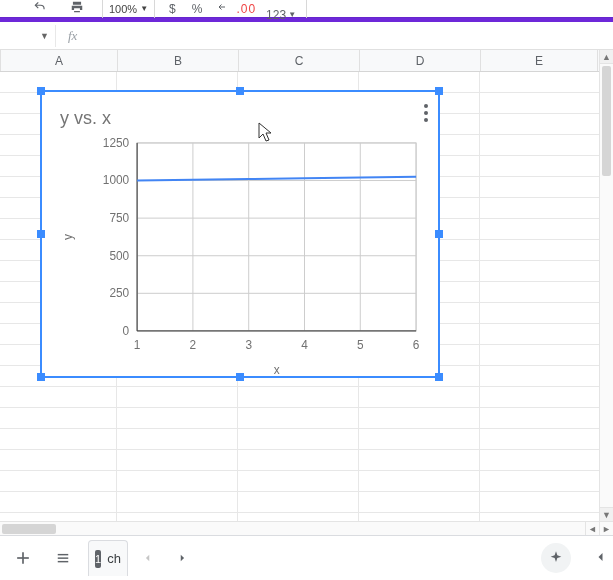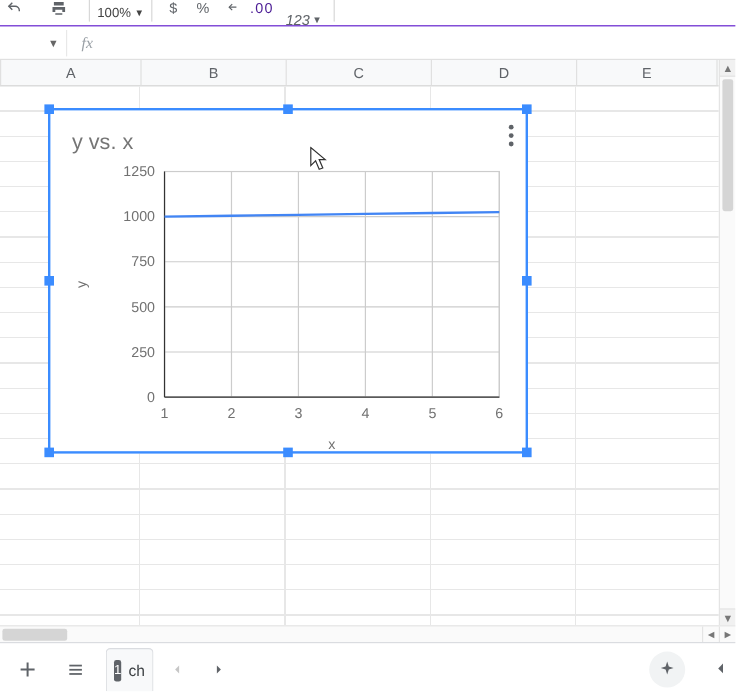--- a/index.html
+++ b/index.html
@@ -10,33 +10,35 @@
     color: #444;
     background: #fff;
     width: 613px;
     height: 580px;
     overflow: hidden;
     position: relative;
   }
   
   .toolbar {
     height: 22px;
-    border-bottom: 1px solid #6d28d9;
+    border-bottom: 5px solid #6d28d9;
     display: flex;
+    align-items: center;
     position: relative;
     background: #fff;
+    padding-left: 28px;
   }
   .toolbar-shadow{
     position:absolute; left:0; right:0; bottom:-1px; height:1px; background:rgba(0,0,0,0.05);
   }
   .toolbar-icon { color:#5f6368; margin: 0 10px; }
   .zoom-btn { font-size:11px; color:#444; display:flex; align-items:center; gap:3px; }
   .sep { width:1px; height:18px; background:#d8d8d8; margin:0 6px; }
   .tb-char { font-size:12px; color:#5f6368; }
-  .decimals { font-size:12px; color:#4c1d95; letter-spacing:1px; }
+  .decimals { font-size:12px; color:#ef4444; letter-spacing:1px; }
   .num123 { font-size:12px; color:#5f6368; }
 
   
   .formula-bar {
     height: 28px;
     display: flex;
     align-items: center;
     border-bottom: 1px solid #e0e0e0;
   }
   .name-box {
@@ -219,21 +221,21 @@
   <span class="sep"></span>
   <span class="tb-char" style="margin:0 8px;">$</span>
   <span class="tb-char" style="margin:0 8px;">%</span>
   <span class="tb-char" style="margin:0 6px;">
     <svg width="14" height="12" viewBox="0 0 24 24" fill="none" stroke="#5f6368" stroke-width="2">
         <path d="M16 12H4"></path>
         <path d="M9 7l-5 5 5 5"></path>
       </svg>
   </span>
   <span class="decimals">.00</span>
-  <span class="num123" style="margin:12px 4px 0 10px; display:flex;align-items:center;gap:2px;font-style:italic;">
+  <span class="num123" style="margin:12px 4px 0 10px; display:flex;align-items:center;gap:2px;">
     <span>123</span>
     <span style="font-size:8px;">▼</span>
   </span>
   <span class="sep"></span>
   <div class="toolbar-shadow"></div>
 </div>
 
 <div class="formula-bar">
   <div class="name-box">
     <span class="name-box-arrow">▼</span>

